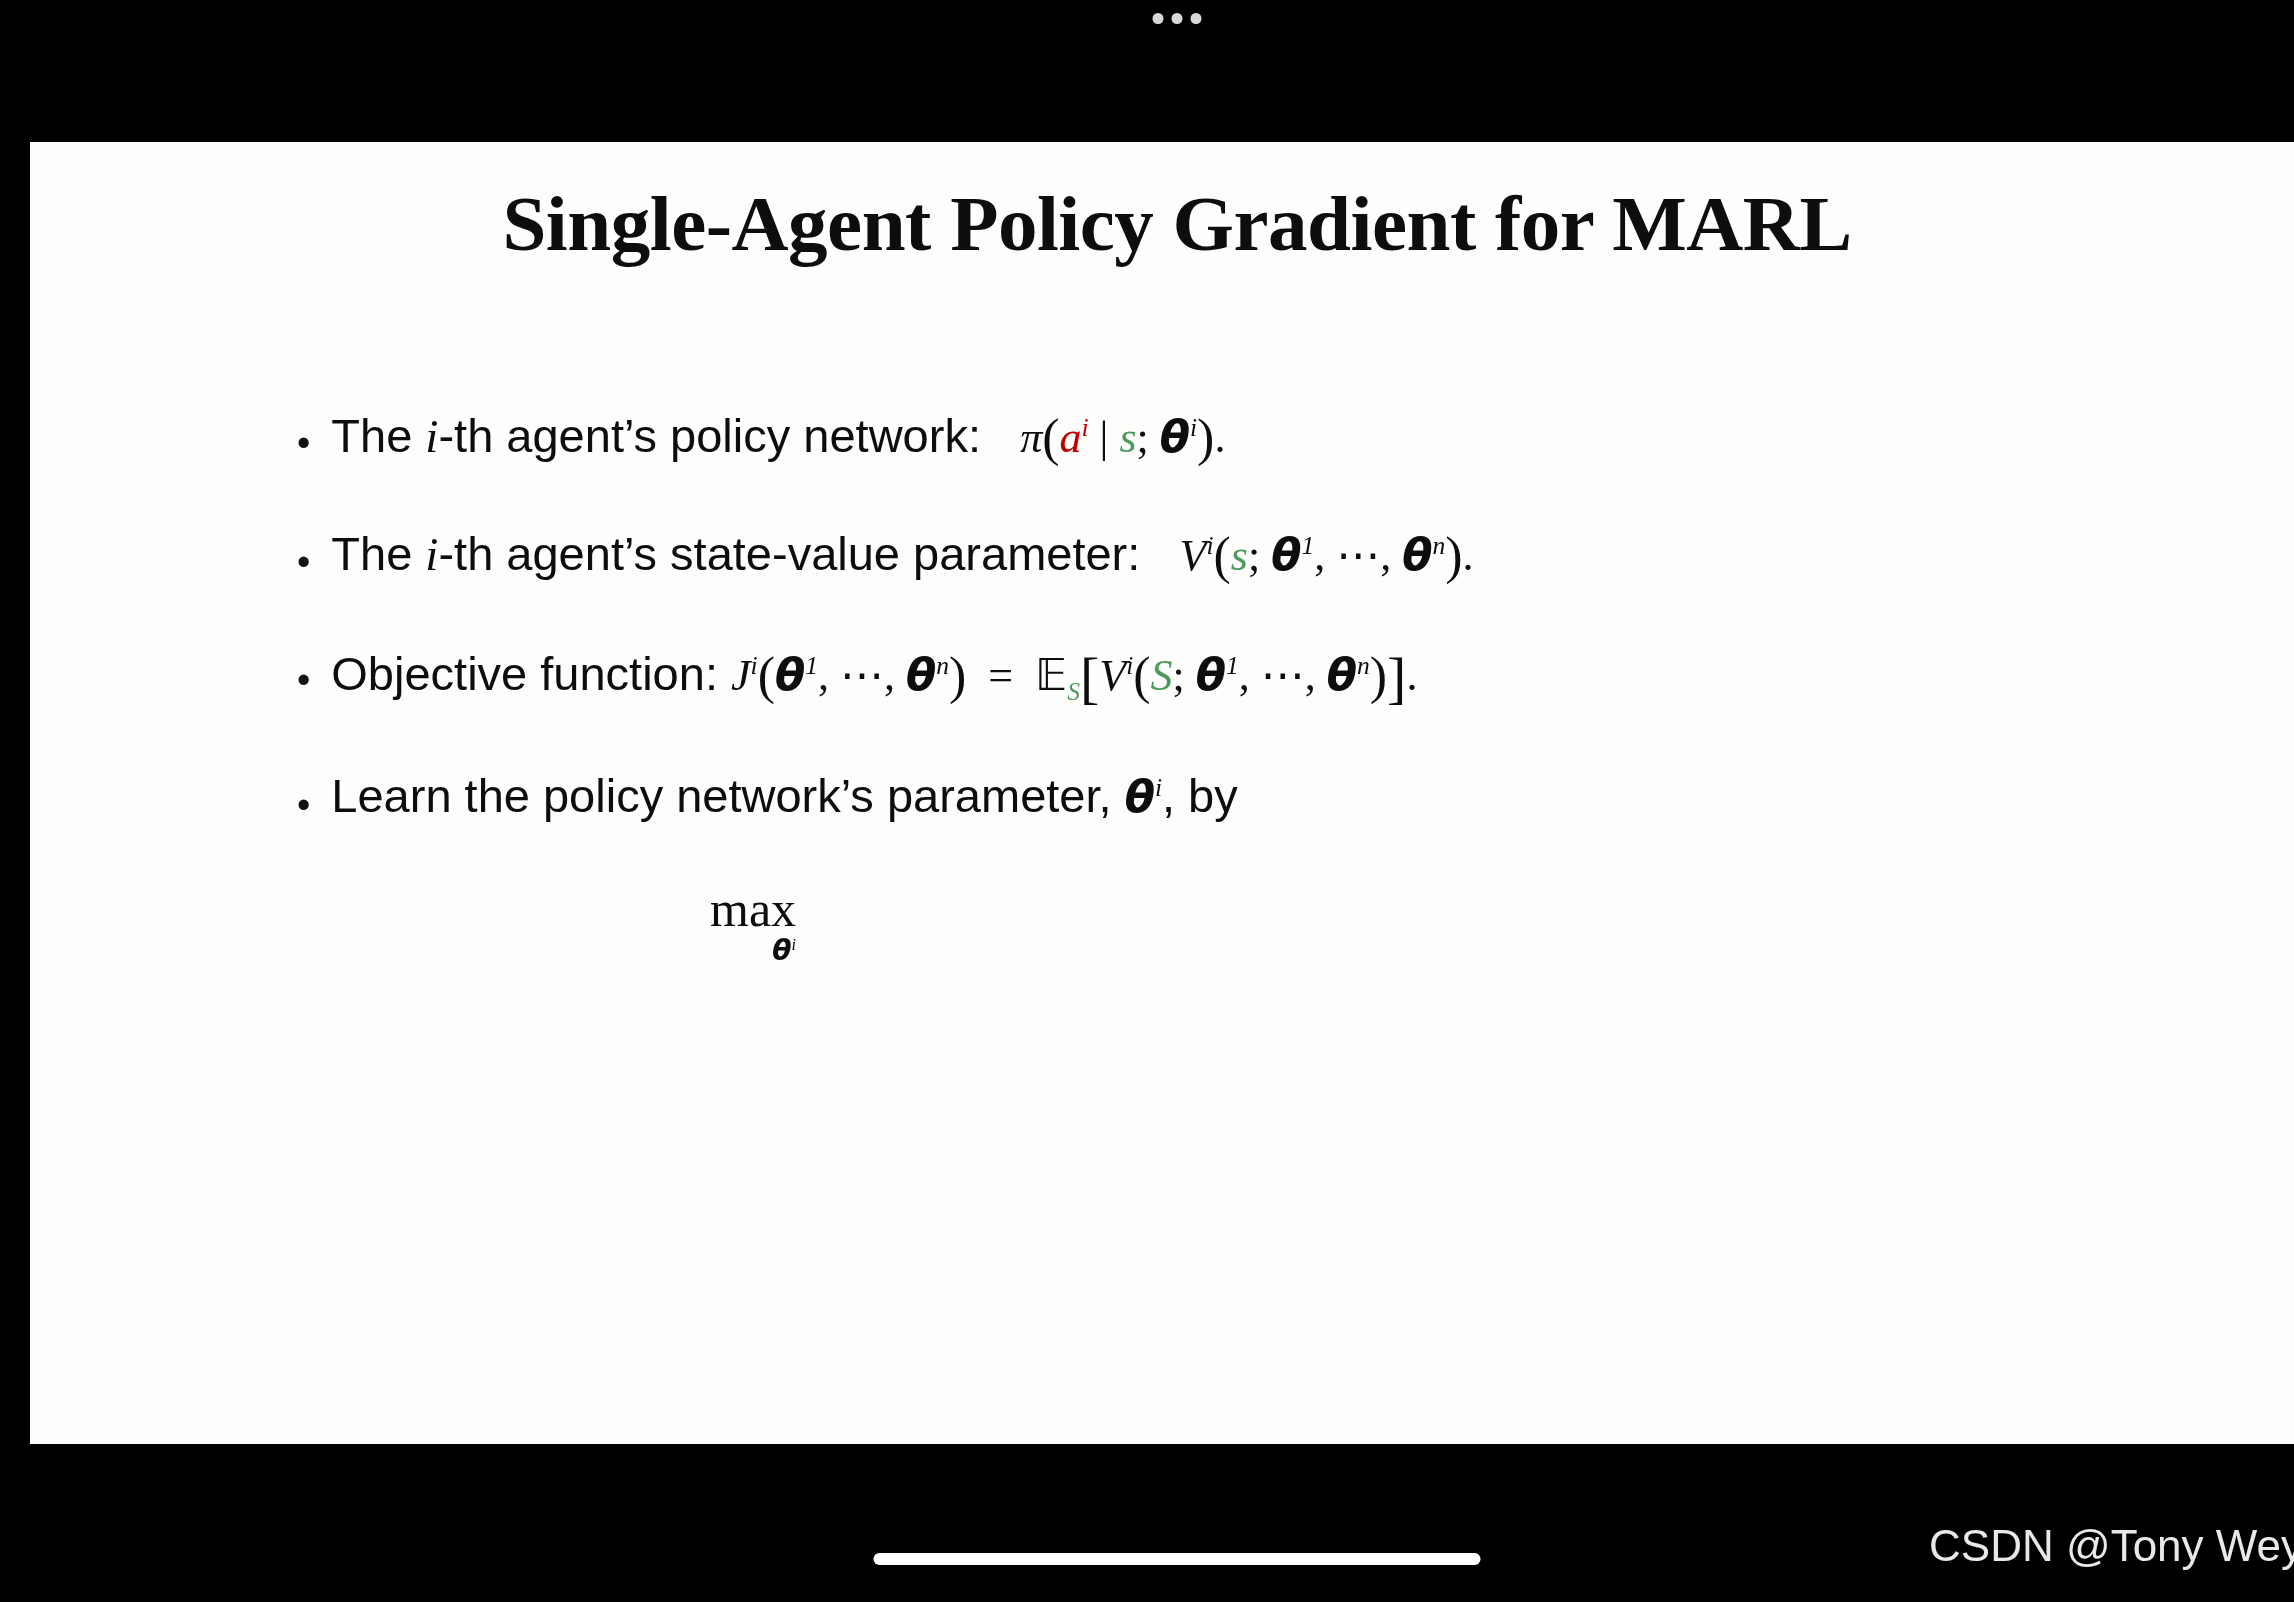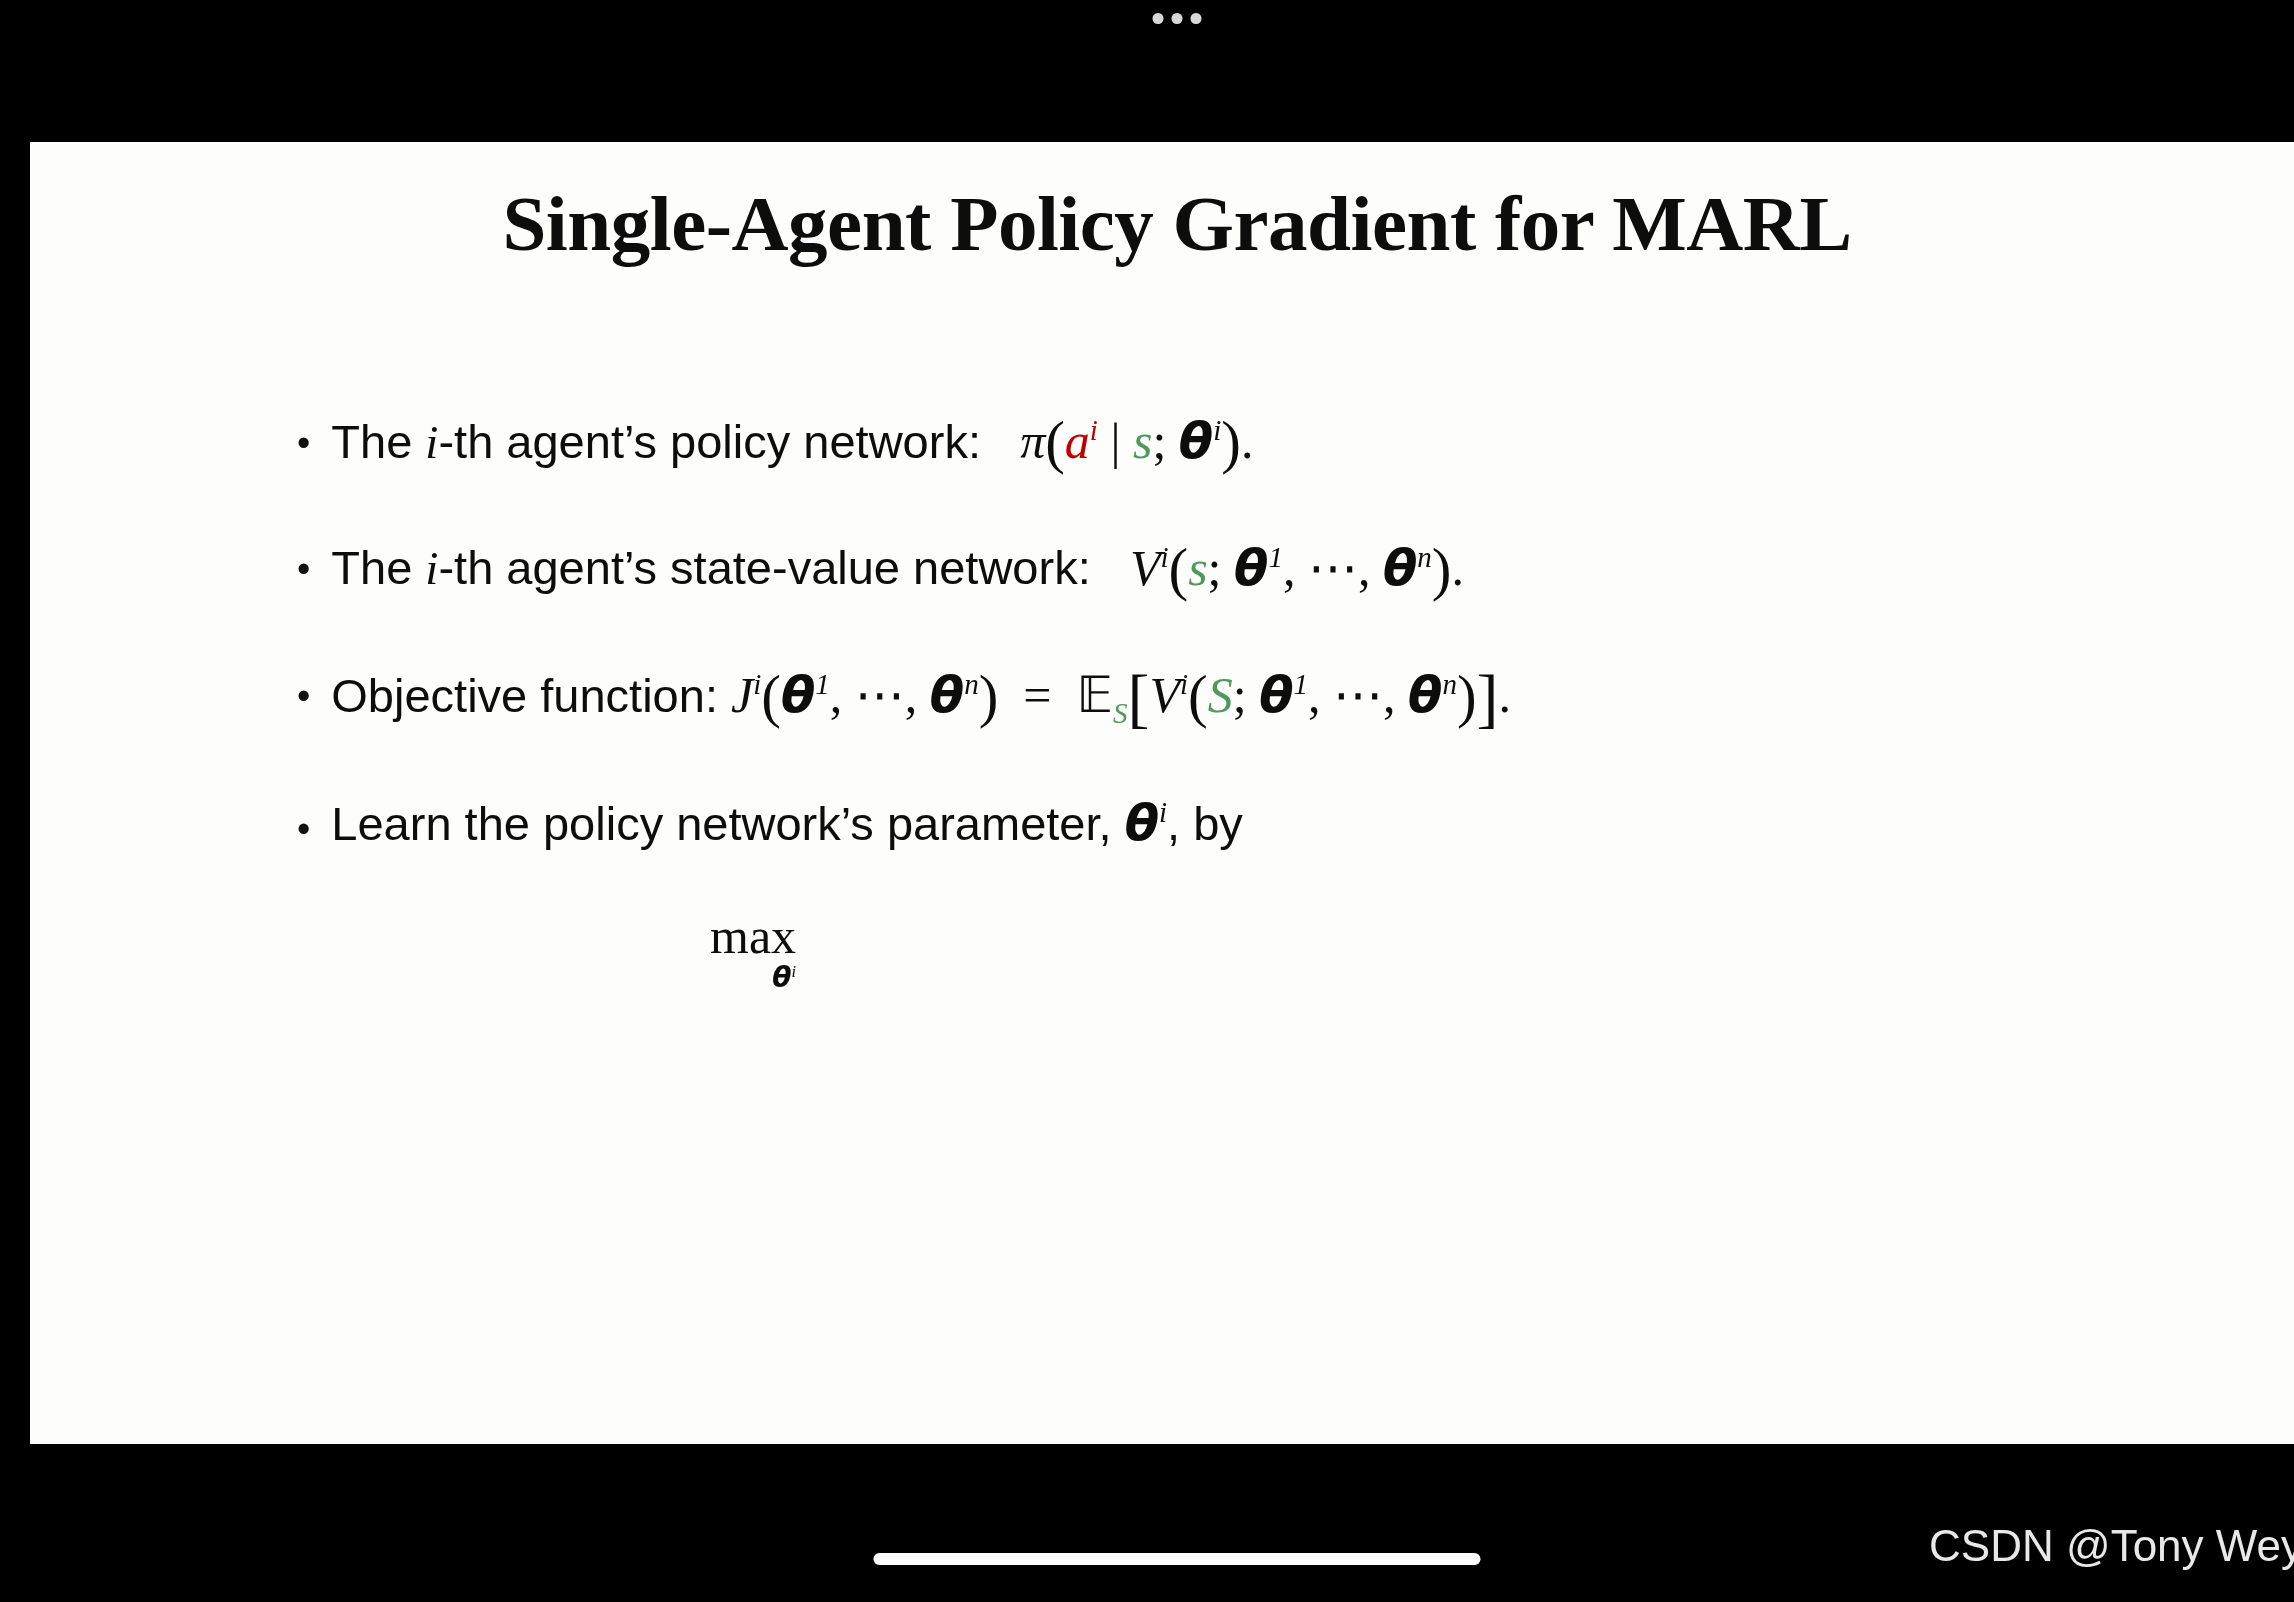--- a/index.html
+++ b/index.html
@@ -107,21 +107,21 @@
   .mathup {
     font-family: "Liberation Serif", serif;
   }
   .bsym {
     font-family: "DejaVu Sans", sans-serif;
     font-weight: bold;
     font-style: italic;
   }
   .mathblock {
     font-family: "Liberation Serif", serif;
-    font-size: 50px;
+    font-size: 44px;
   }
   sup.s, sub.s {
     font-size: 0.58em;
     font-family: "Liberation Serif", serif;
     font-style: italic;
   }
   sup.s { vertical-align: super; }
   sub.s { vertical-align: sub; }
 
   .red { color: #c00000; }
@@ -214,21 +214,21 @@
         <span class="dot">•</span>
         <span class="btext">
           <span>The </span><span class="mathit">i</span><span>-th agent’s policy network:</span>
           &nbsp;&nbsp;<span class="mathblock"><span class="mathit">π</span><span class="paren">(</span><span class="mathit red">a</span><sup class="s red">i</sup>&nbsp;<span class="mathup">|</span>&nbsp;<span class="mathit green">s</span>;&nbsp;<span class="bsym">θ</span><sup class="s">i</sup><span class="paren">)</span>.</span>
         </span>
       </div>
 
       <div class="bullet">
         <span class="dot">•</span>
         <span class="btext">
-          <span>The </span><span class="mathit">i</span><span>-th agent’s state-value network:</span>
+          <span>The </span><span class="mathit">i</span><span>-th agent’s state-value parameter:</span>
           &nbsp;&nbsp;<span class="mathblock"><span class="mathit">V</span><sup class="s">i</sup><span class="paren">(</span><span class="mathit green">s</span>;&nbsp;<span class="bsym">θ</span><sup class="s">1</sup>,&nbsp;⋯,&nbsp;<span class="bsym">θ</span><sup class="s">n</sup><span class="paren">)</span>.</span>
         </span>
       </div>
 
       <div class="bullet">
         <span class="dot">•</span>
         <span class="btext">
           <span>Objective function:</span>
           <span class="mathblock"><span class="mathit">J</span><sup class="s">i</sup><span class="paren">(</span><span class="bsym">θ</span><sup class="s">1</sup>,&nbsp;⋯,&nbsp;<span class="bsym">θ</span><sup class="s">n</sup><span class="paren">)</span>&nbsp;&nbsp;=&nbsp;&nbsp;<span class="mathup">𝔼</span><sub class="s green">S</sub><span class="bigbr">[</span><span class="mathit">V</span><sup class="s">i</sup><span class="paren">(</span><span class="mathit green">S</span>;&nbsp;<span class="bsym">θ</span><sup class="s">1</sup>,&nbsp;⋯,&nbsp;<span class="bsym">θ</span><sup class="s">n</sup><span class="paren">)</span><span class="bigbr">]</span>.</span>
         </span>

